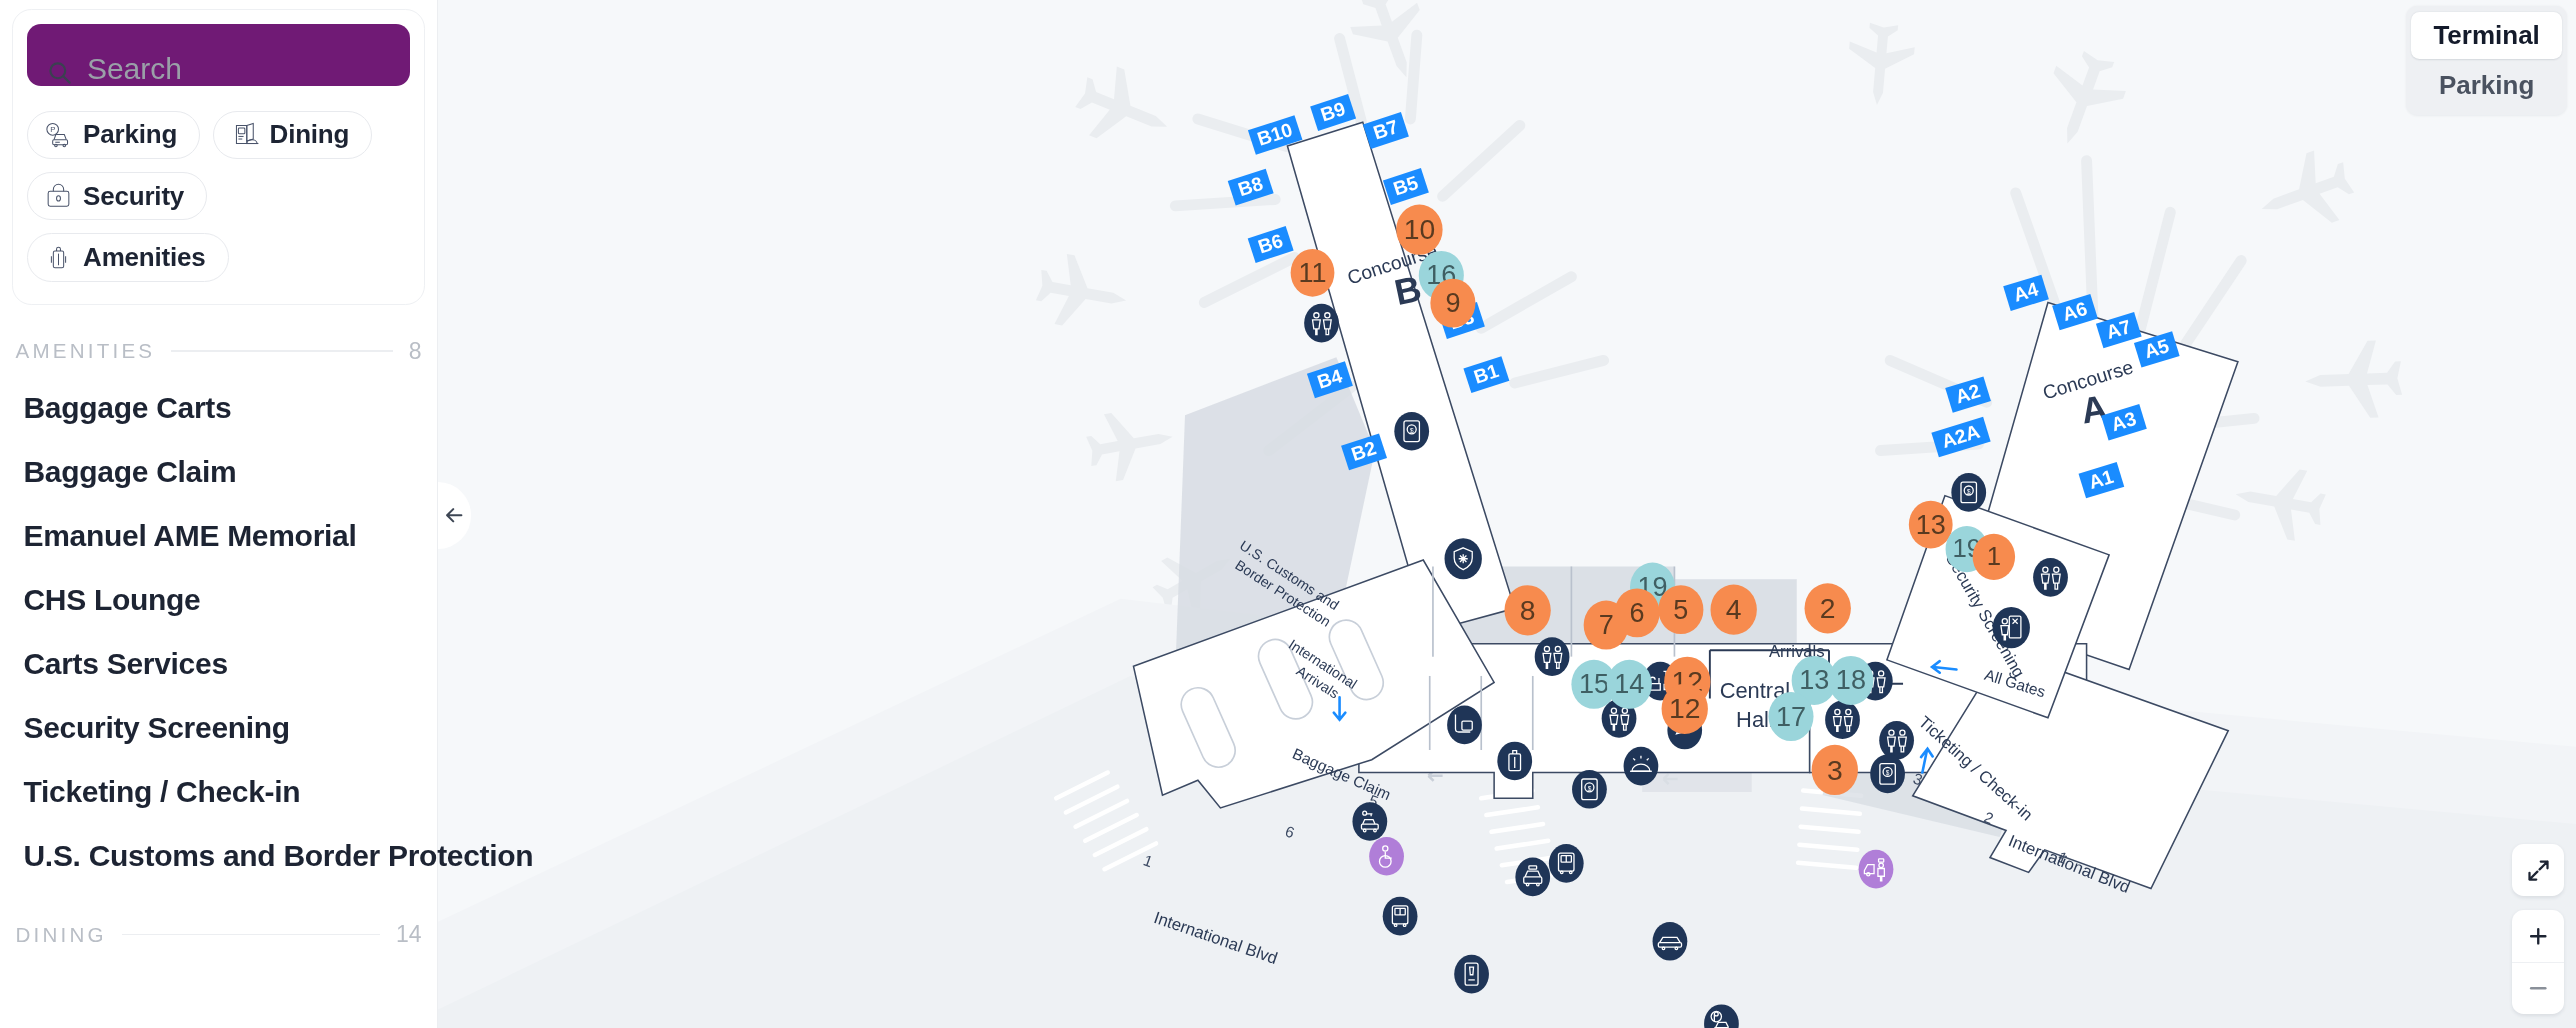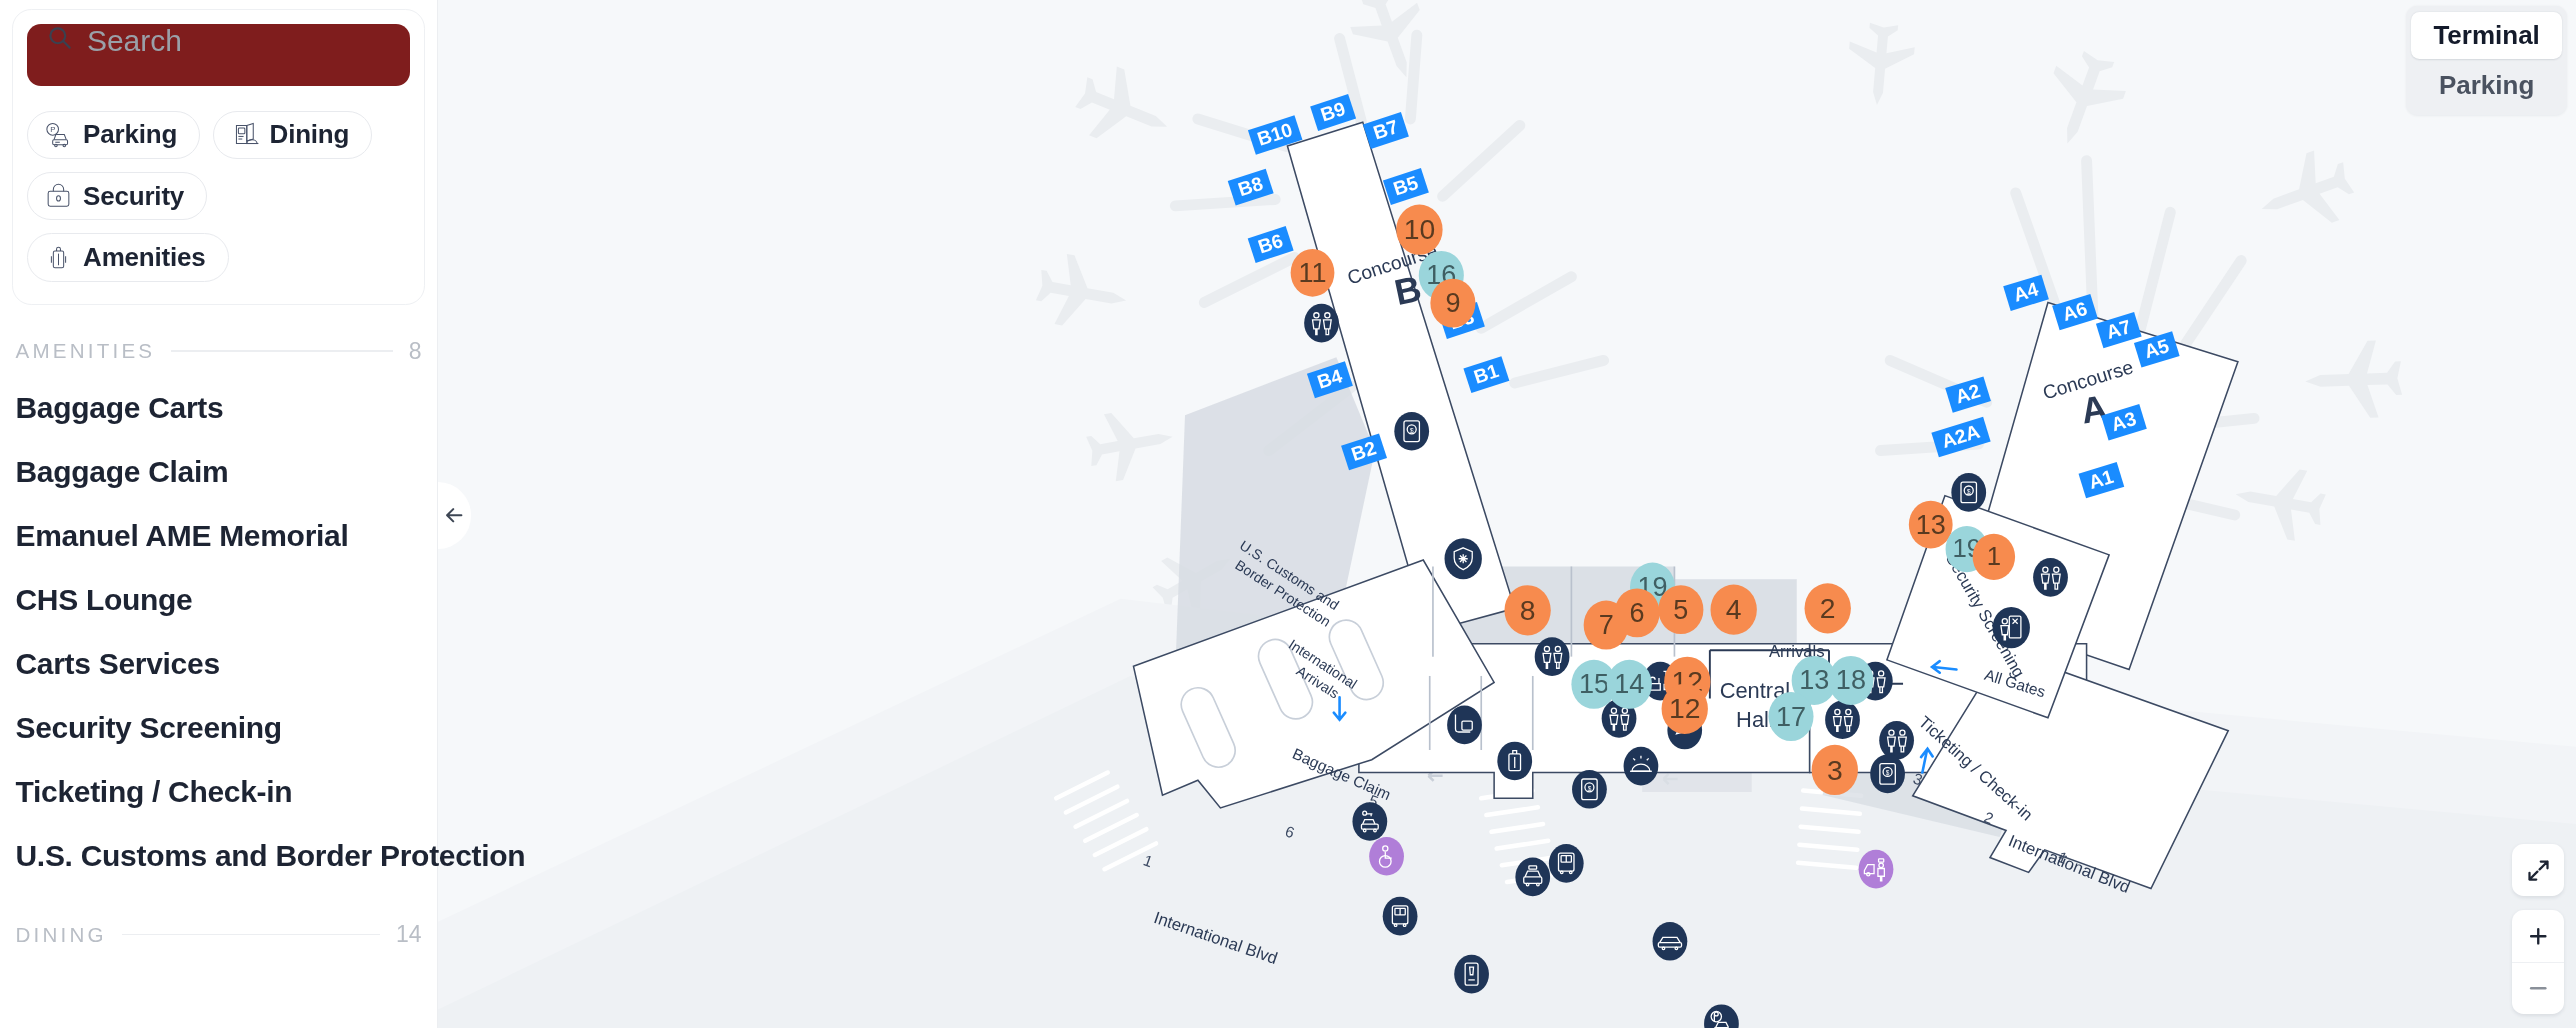--- a/index.html
+++ b/index.html
@@ -22,22 +22,22 @@
     border-right: 0.6px solid #eceef1;
   }
   .search-card {
     margin: 9px 11.6px 0 11.6px;
     border: 1.3px solid #eef0f3;
     border-radius: 19.3px;
     padding: 14px 14px 22px 14px;
     background: #fff;
   }
   .search-box {
-    display: flex; align-items: flex-start;
-    background: #7f1d1d;
+    display: flex; align-items: flex-end;
+    background: #701a75;
     border-radius: 14px;
     height: 62px;
     padding: 0 19.3px;
   }
   .search-box svg { flex: 0 0 auto; }
   .search-input {
     border: none; outline: none; background: transparent;
     font-family: "Liberation Sans", sans-serif;
     font-size: 30px; color: #9aa0a8;
     margin-left: 14px; width: 100%;
@@ -72,20 +72,21 @@
   .sect-rule { flex: 1 1 auto; height: 1.3px; background: #eceef1; }
   .sect-count { font-size: 23px; color: #b9bec6; }
 
   .list { margin-top: 11.6px; }
   .list-item {
     font-size: 30px; font-weight: 700; color: #1d2433;
     letter-spacing: -0.3px;
     padding: 15px 0;
     cursor: pointer;
     white-space: nowrap;
+    margin-left: 8px;
   }
 
   
   #map {
     position: relative;
     flex: 1 1 auto; height: 1028px;
     background: #f6f8fa;
     overflow: hidden;
   }
   #map-svg { position: absolute; inset: 0; width: 100%; height: 100%; display: block; }

